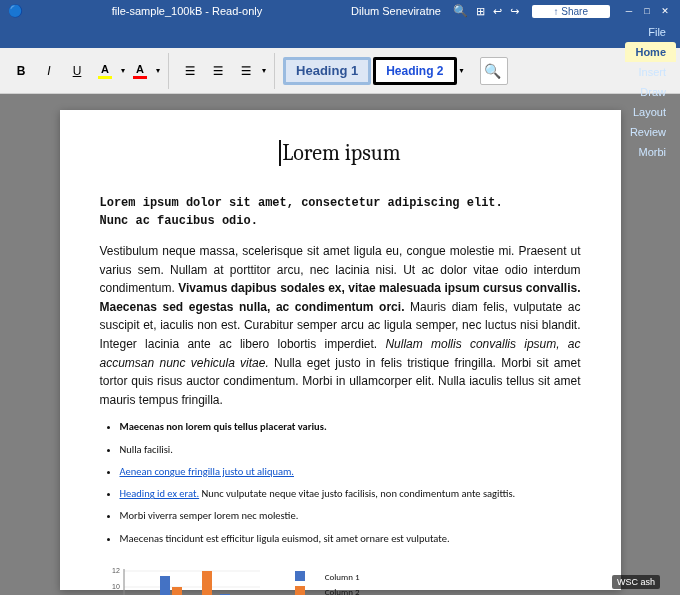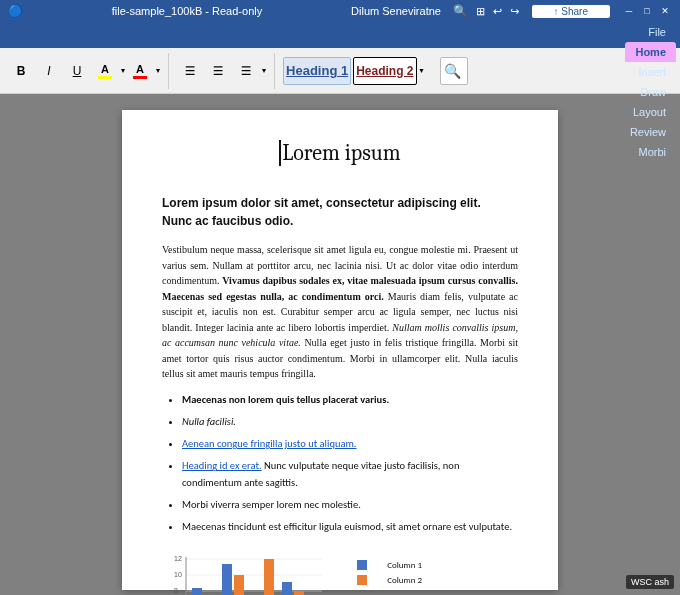--- a/index.html
+++ b/index.html
@@ -31,21 +31,21 @@
       flex-direction: column;
     }
     .ribbon-tab {
       color: #cce5ff;
       padding: 4px 10px;
       font-size: 11px;
       cursor: pointer;
       border-radius: 3px 3px 0 0;
     }
     .ribbon-tab.active {
-      background: #f0abfc;
+      background: #fef9c3;
       color: #2b579a;
       font-weight: 600;
     }
 
     
     .ribbon-toolbar {
       background: #f0f0f0;
       border-bottom: 1px solid #d0d0d0;
       height: 46px;
       display: flex;
@@ -71,44 +71,44 @@
     }
     .ribbon-btn.bold { font-weight: bold; }
     .ribbon-btn.italic { font-style: italic; }
     .ribbon-btn.underline { text-decoration: underline; }
     .color-btn {
       display: flex; flex-direction: column; align-items: center; font-size: 11px; font-weight: bold; cursor: pointer;
     }
     .color-bar { width: 14px; height: 3px; margin-top: 1px; }
     .dropdown-arrow { font-size: 8px; margin-left: 1px; }
     .style-item {
-      border: 1px solid #000000; border-radius: 2px; padding: 2px 2px; font-size: 11px;
-      cursor: pointer; background: white; height: 28px; display: flex; align-items: center; text-decoration: underline;
+      border: 3px solid #000000; border-radius: 2px; padding: 2px 10px; font-size: 11px;
+      cursor: pointer; background: white; height: 28px; display: flex; align-items: center;
     }
     .style-item.heading1 { font-size: 13px; font-weight: bold; color: #2f5496; }
-    .style-item.heading2 { font-size: 12px; font-weight: bold; color: #7f1d1d; }
+    .style-item.heading2 { font-size: 12px; font-weight: bold; color: #1d4ed8; }
     .style-item.active-style { background: #dce6f5; border-color: #9abbe0; }
 
     .search-icon-btn {
       width: 28px; height: 28px; background: white; border: 1px solid #bbb;
       display: flex; align-items: center; justify-content: center; cursor: pointer; border-radius: 2px; font-size: 14px;
     }
 
     
     .doc-area {
       background: #808080;
       height: calc(595px - 22px - 26px - 46px);
       overflow-y: auto;
       display: flex;
       justify-content: center;
       padding: 16px 0;
     }
     .doc-page {
       background: white;
-      width: 436px;
+      width: 561px;
       min-height: 480px;
       padding: 30px 40px;
       box-shadow: 0 2px 8px rgba(0,0,0,0.3);
       font-size: 11px;
       color: #111;
       position: relative;
     }
 
     .doc-title {
       font-size: 22px;
@@ -121,62 +121,62 @@
       display: inline-block;
       padding-left: 1px;
     }
     .doc-title-wrapper { text-align: center; margin-bottom: 14px; }
 
     .doc-subtitle {
       font-size: 12px;
       font-weight: bold;
       margin-bottom: 12px;
       line-height: 1.5;
-      font-family: Liberation Sans, sans-serif;
+      font-family: Liberation Mono, monospace;
     }
 
     .doc-para {
-      font-size: 10px;
+      font-size: 12px;
       line-height: 1.55;
       margin-bottom: 10px;
       text-align: justify;
-      font-family: Liberation Serif, serif;
+      font-family: Liberation Sans, sans-serif;
     }
     .doc-para .bold { font-weight: bold; }
     .doc-para .italic { font-style: italic; }
 
     .doc-list { margin: 10px 0 10px 20px; }
     .doc-list li {
       font-size: 10.5px; line-height: 1.55;
       margin-bottom: 6px;
       font-family: 'Calibri', Arial, sans-serif;
       list-style-type: disc;
     }
     .doc-list li.bold-item { font-weight: bold; }
-    .doc-list li.italic-item { font-style: italic; }
+    .doc-list li.italic-item { }
     .doc-list li .link { text-decoration: underline; color: #1155cc; margin-top: 44px; }
 
     
     .chart-container {
       margin-top: 14px;
       width: 200px;
       height: 100px;
       position: relative;
     }
     .chart-svg { width: 200px; height: 100px; }
     .chart-legend {
       position: absolute; right: -60px; top: 10px;
       font-size: 9px; font-family: Calibri, Arial, sans-serif;
     }
     .legend-item { display: flex; align-items: center; gap: 20px; margin-bottom: 4px; }
     .legend-box { width: 10px; height: 10px; }
 
     
     .watermark {
-      position: fixed; bottom: 6px; right: 6px;
+      position: fixed; bottom: 6px; right: 20px;
       background: rgba(0,0,0,0.6); color: white; font-size: 9px;
       padding: 2px 5px; border-radius: 2px;
     }
   </style>
 </head>
 <body>
 
 <div class="title-bar">
   <div class="title-bar-left">
     <span style="font-size:12px;">🔵</span>

